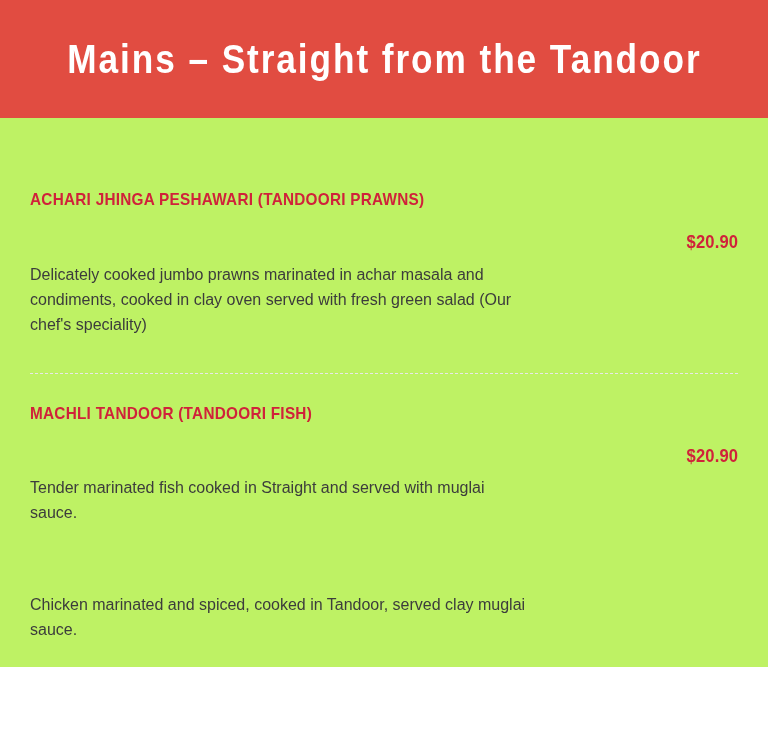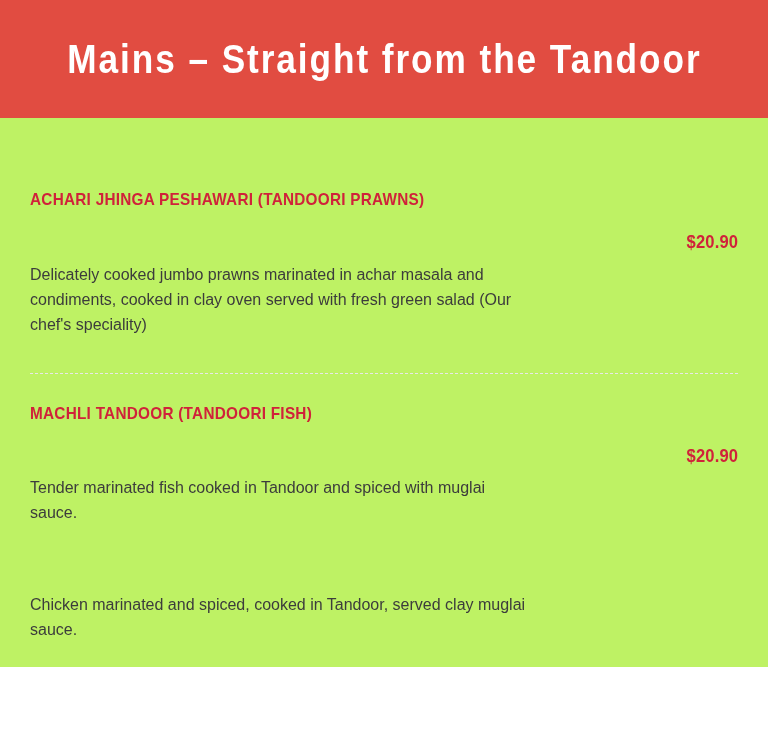--- a/index.html
+++ b/index.html
@@ -143,21 +143,21 @@
     <hr class="divider">
     <div class="sp-b"></div>
 
     <div class="menu-item">
       <div class="item-head">
         <div class="item-name">MACHLI TANDOOR (TANDOORI FISH)</div>
         <div class="price-col">
           <div class="item-price">$20.90</div>
         </div>
       </div>
-      <p class="item-desc">Tender marinated fish cooked in Tandoor and spiced with muglai sauce.</p>
+      <p class="item-desc">Tender marinated fish cooked in Straight and served with muglai sauce.</p>
     </div>
 
     <div class="sp-c"></div>
 
     <div class="menu-item">
       <p class="item-desc">Chicken marinated and spiced, cooked in Tandoor, served clay muglai sauce.</p>
     </div>
 
     <div class="sp-d"></div>
     <hr class="divider">

